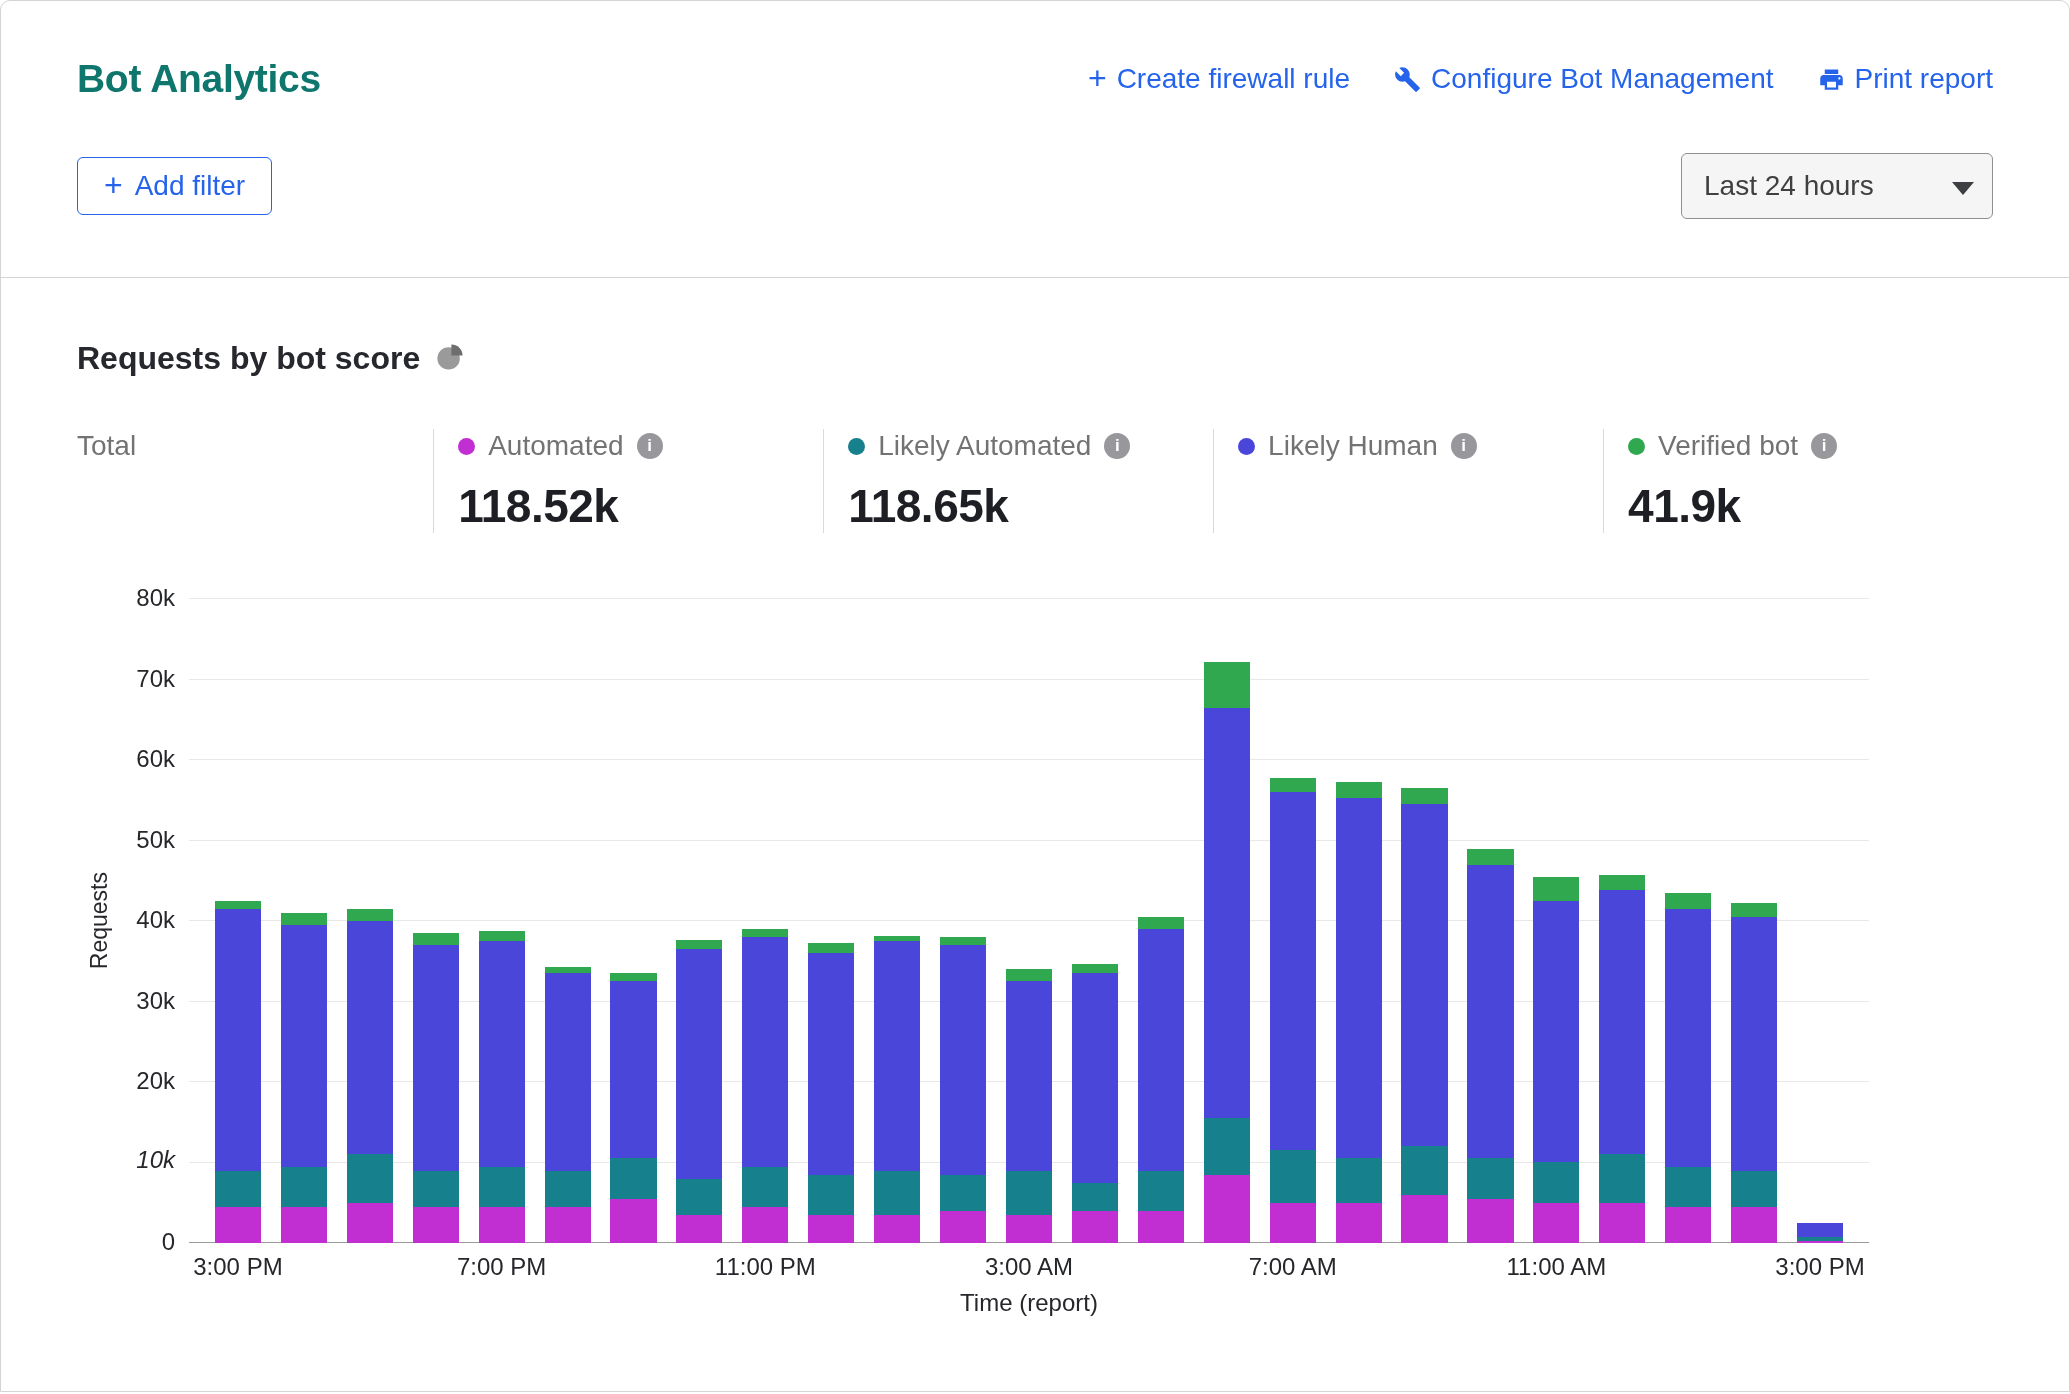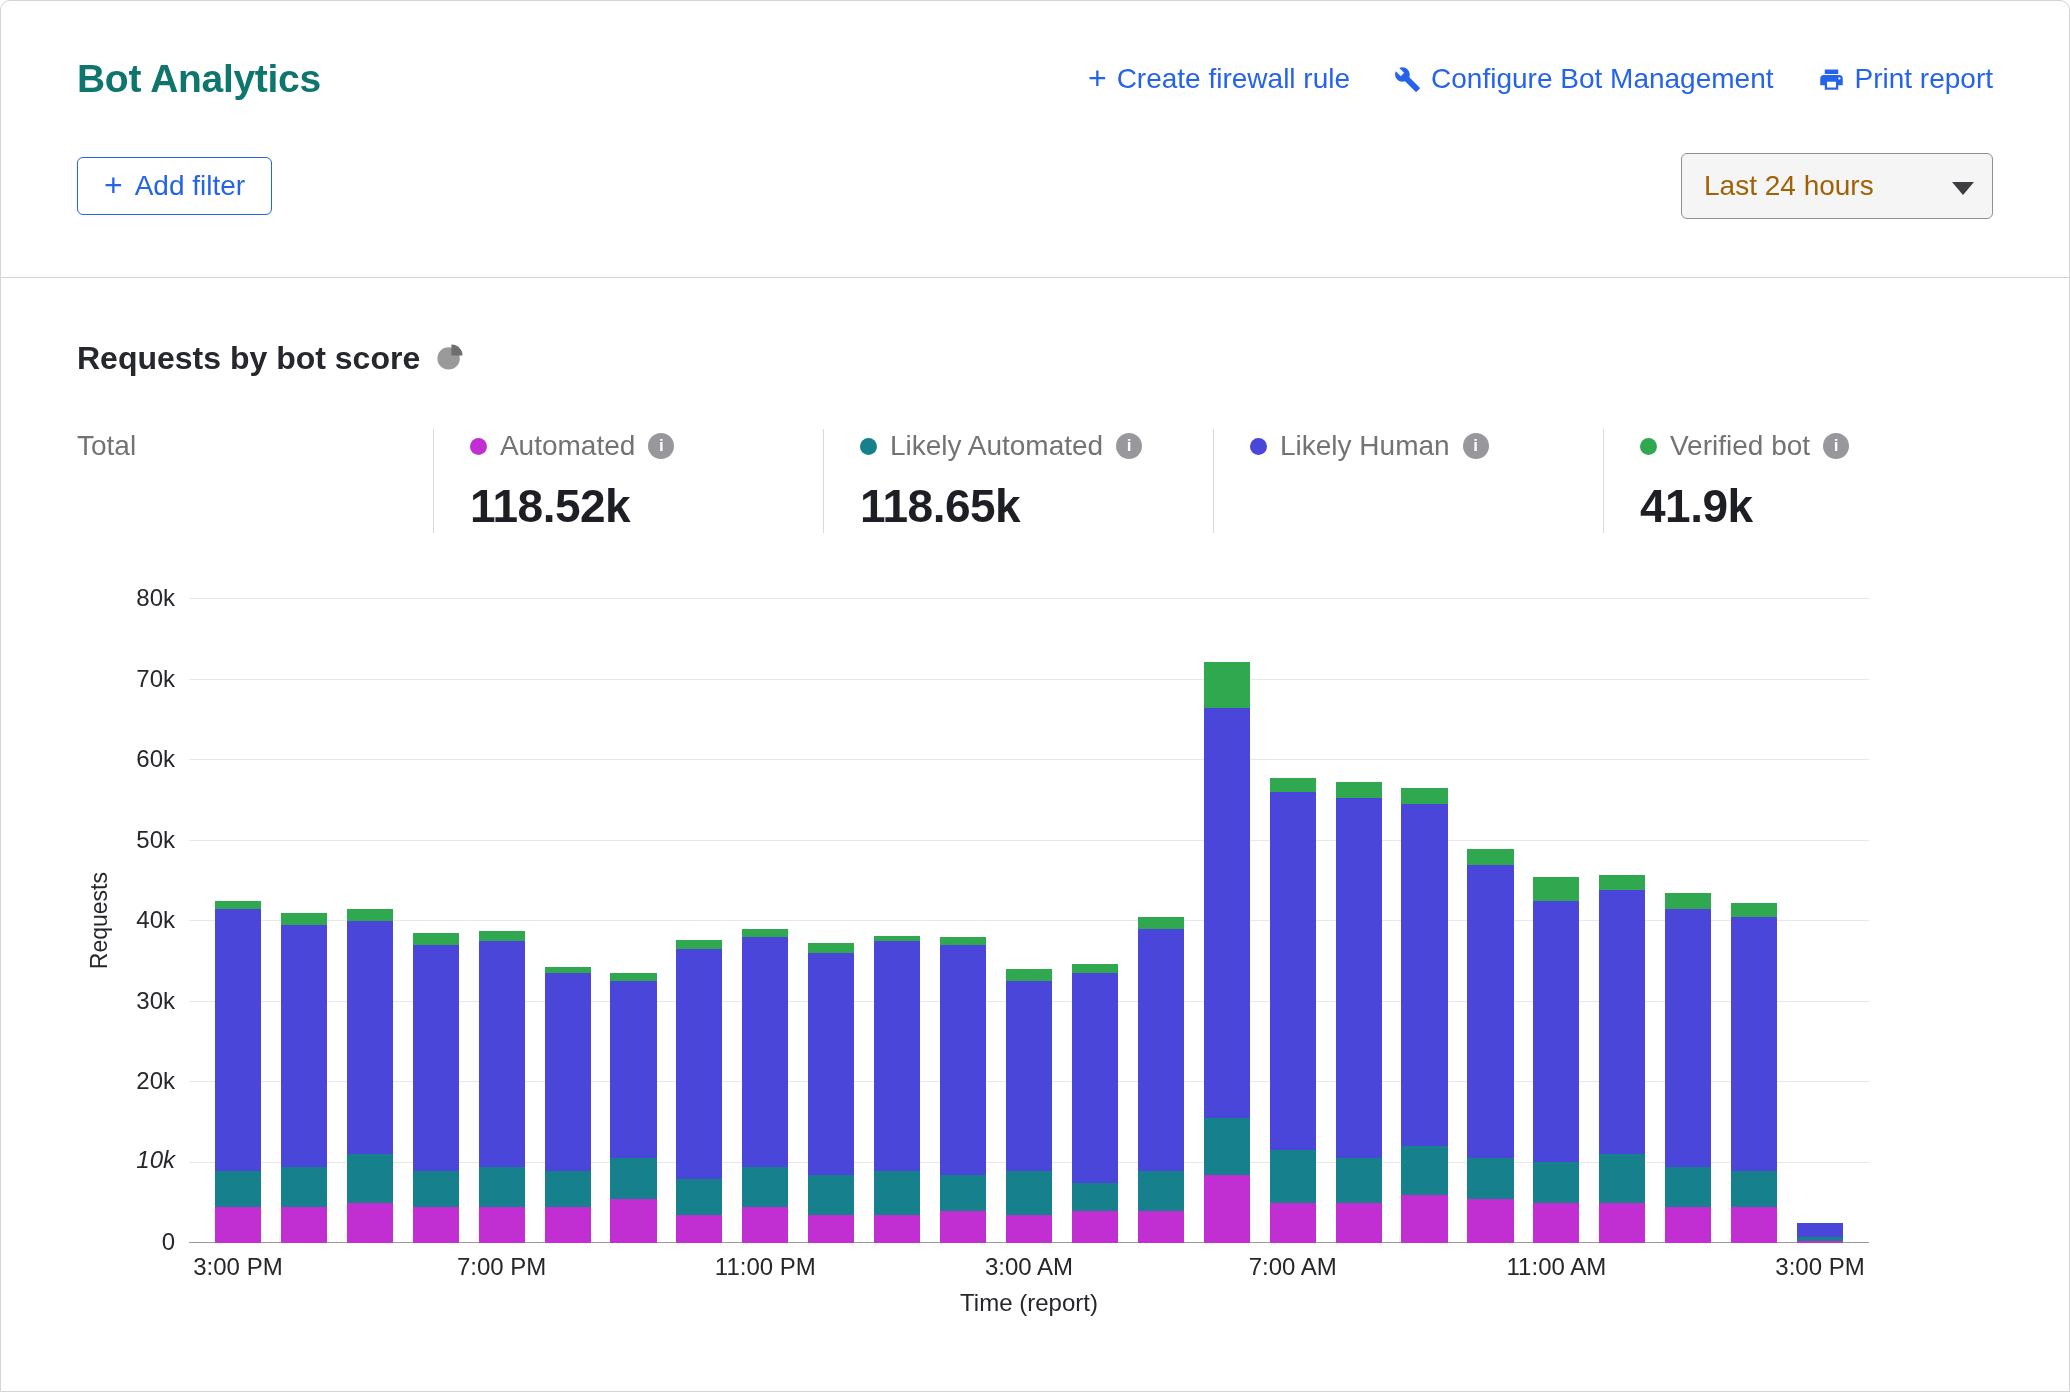--- a/index.html
+++ b/index.html
@@ -31,35 +31,35 @@
   .add-filter-btn {
     display:flex; align-items:center; gap:12px;
     background:#fff; border:1px solid var(--accent); color:var(--accent);
     font-family:inherit; font-size:28px; font-weight:500;
     padding: 12px 26px; border-radius: 6px; cursor:pointer;
   }
   .select {
     position:relative; width: 312px; height: 66px;
     background:#f5f5f5; border:1px solid #8f8f8f; border-radius:6px;
     display:flex; align-items:center; padding: 0 58px 0 22px;
-    font-size:28px; color:#a16207; cursor:pointer;
+    font-size:28px; color:#404040; cursor:pointer;
   }
   .select .chevron {
     position:absolute; right:18px; top:50%; transform:translateY(-30%);
     width:0; height:0; border-left:11px solid transparent; border-right:11px solid transparent;
     border-top:13px solid #3d3e42;
   }
 
   
   .main { padding: 62px 76px 40px 76px; }
   .section-title-row { display:flex; align-items:center; gap:16px; }
   .section-title { font-size: 32px; font-weight: 700; color:#27282d; }
 
   .stats-row { display:flex; margin-top: 52px; }
-  .stat { width: 400px; padding-left: 36px; border-left: 1px solid #d9d9d9; }
+  .stat { width: 400px; padding-left: 24px; border-left: 1px solid #d9d9d9; }
   .stat:first-child { width: 366px; padding-left: 0; border-left: none; }
   .stat-label-row { display:flex; align-items:center; gap: 13px; height: 34px; }
   .stat-label { font-size: 28px; color:#737373; }
   .dot { width:17px; height:17px; border-radius:50%; flex:0 0 auto; }
   .info-icon {
     width:26px; height:26px; border-radius:50%; background:#97979c; color:#fff;
     font-size:17px; font-weight:700; display:flex; align-items:center; justify-content:center;
     flex:0 0 auto; cursor:pointer;
   }
   .stat-value { font-size: 46px; font-weight: 700; color:#1e1f24; margin-top: 16px; letter-spacing:-0.5px; }

